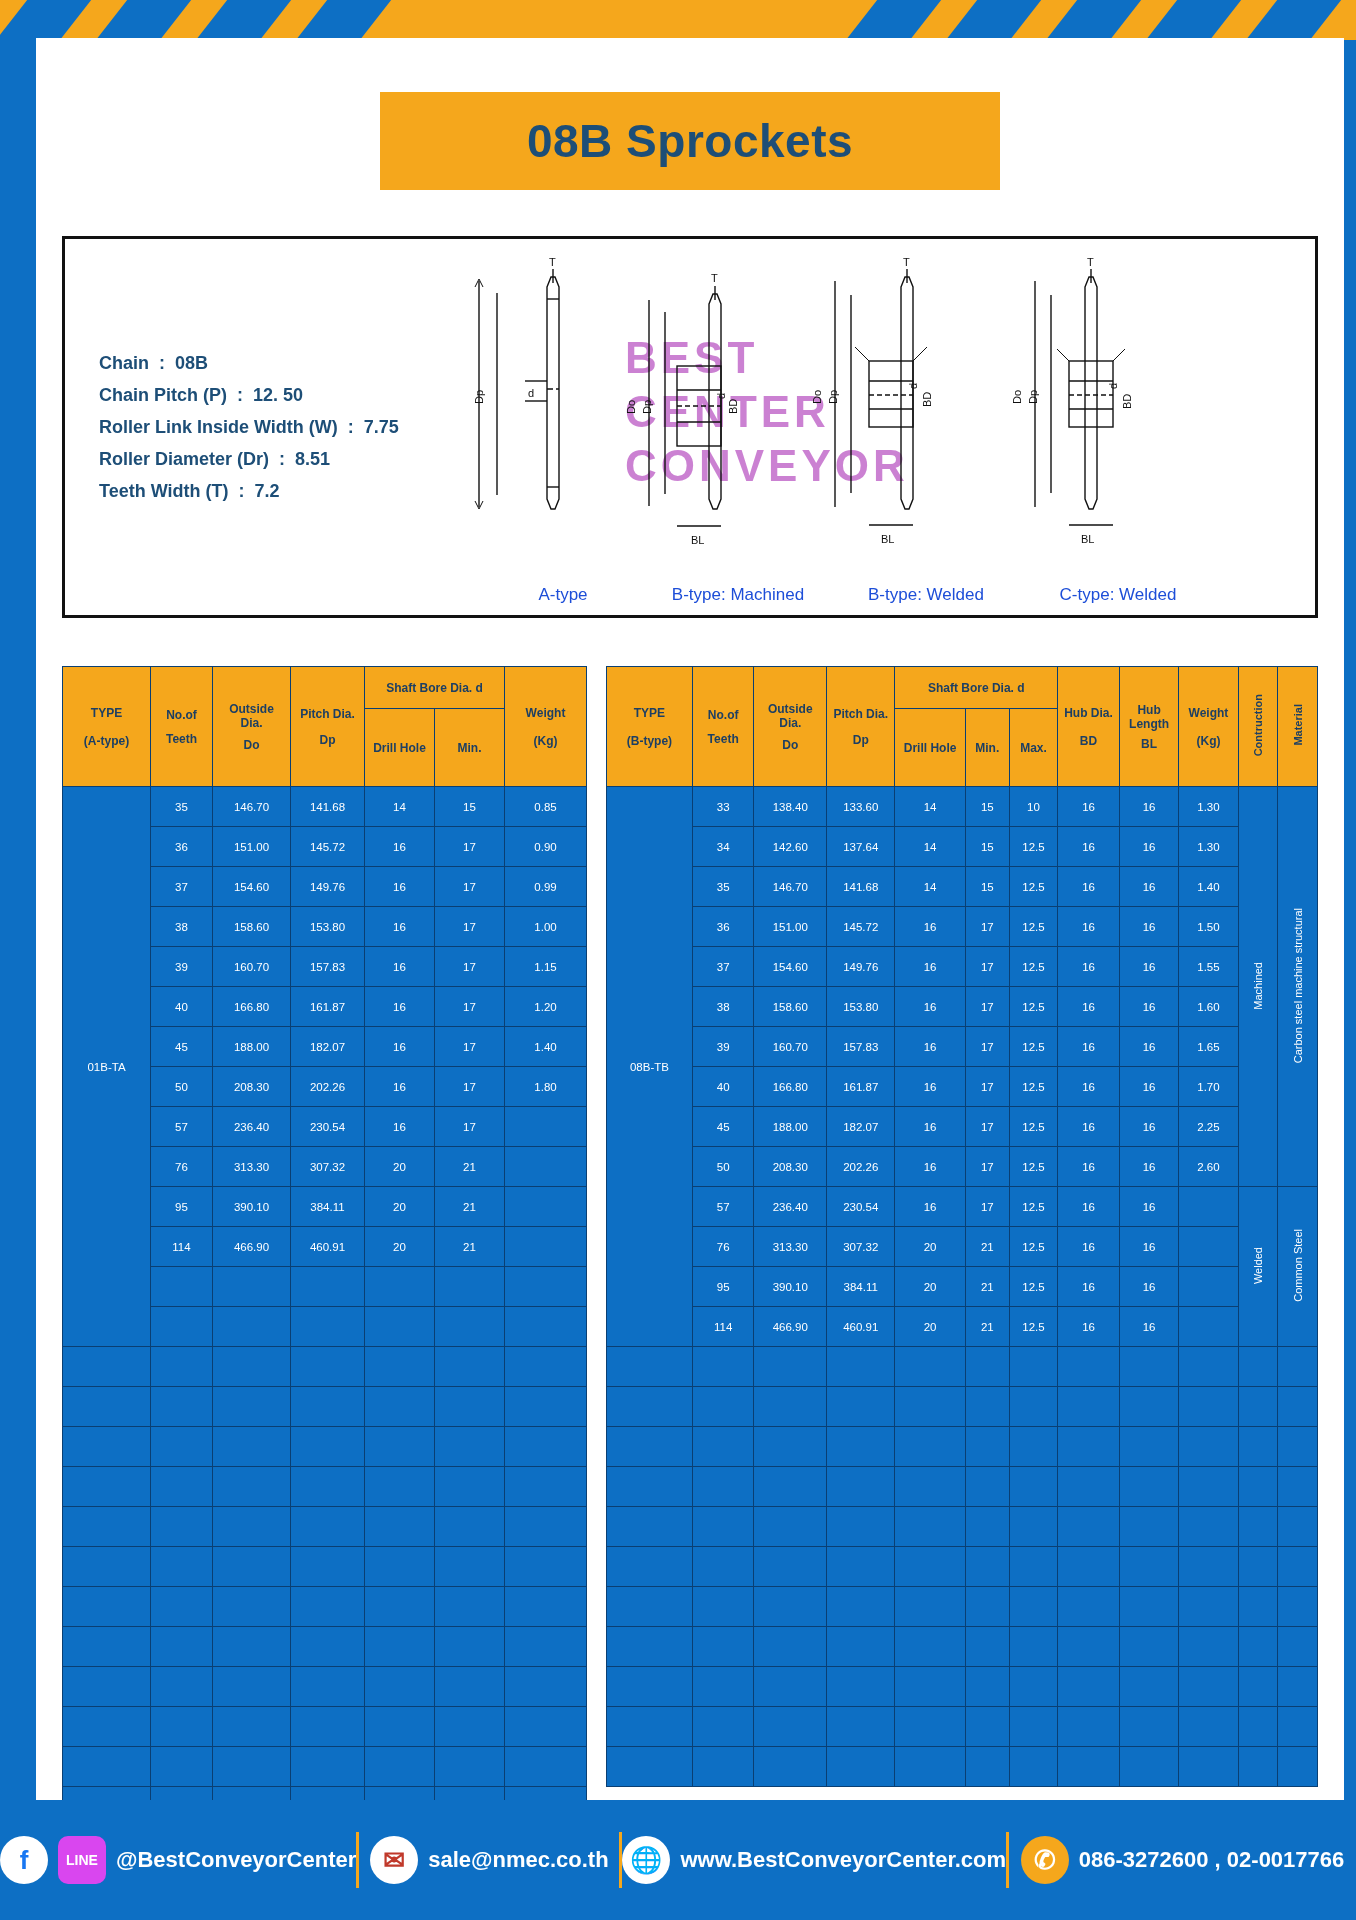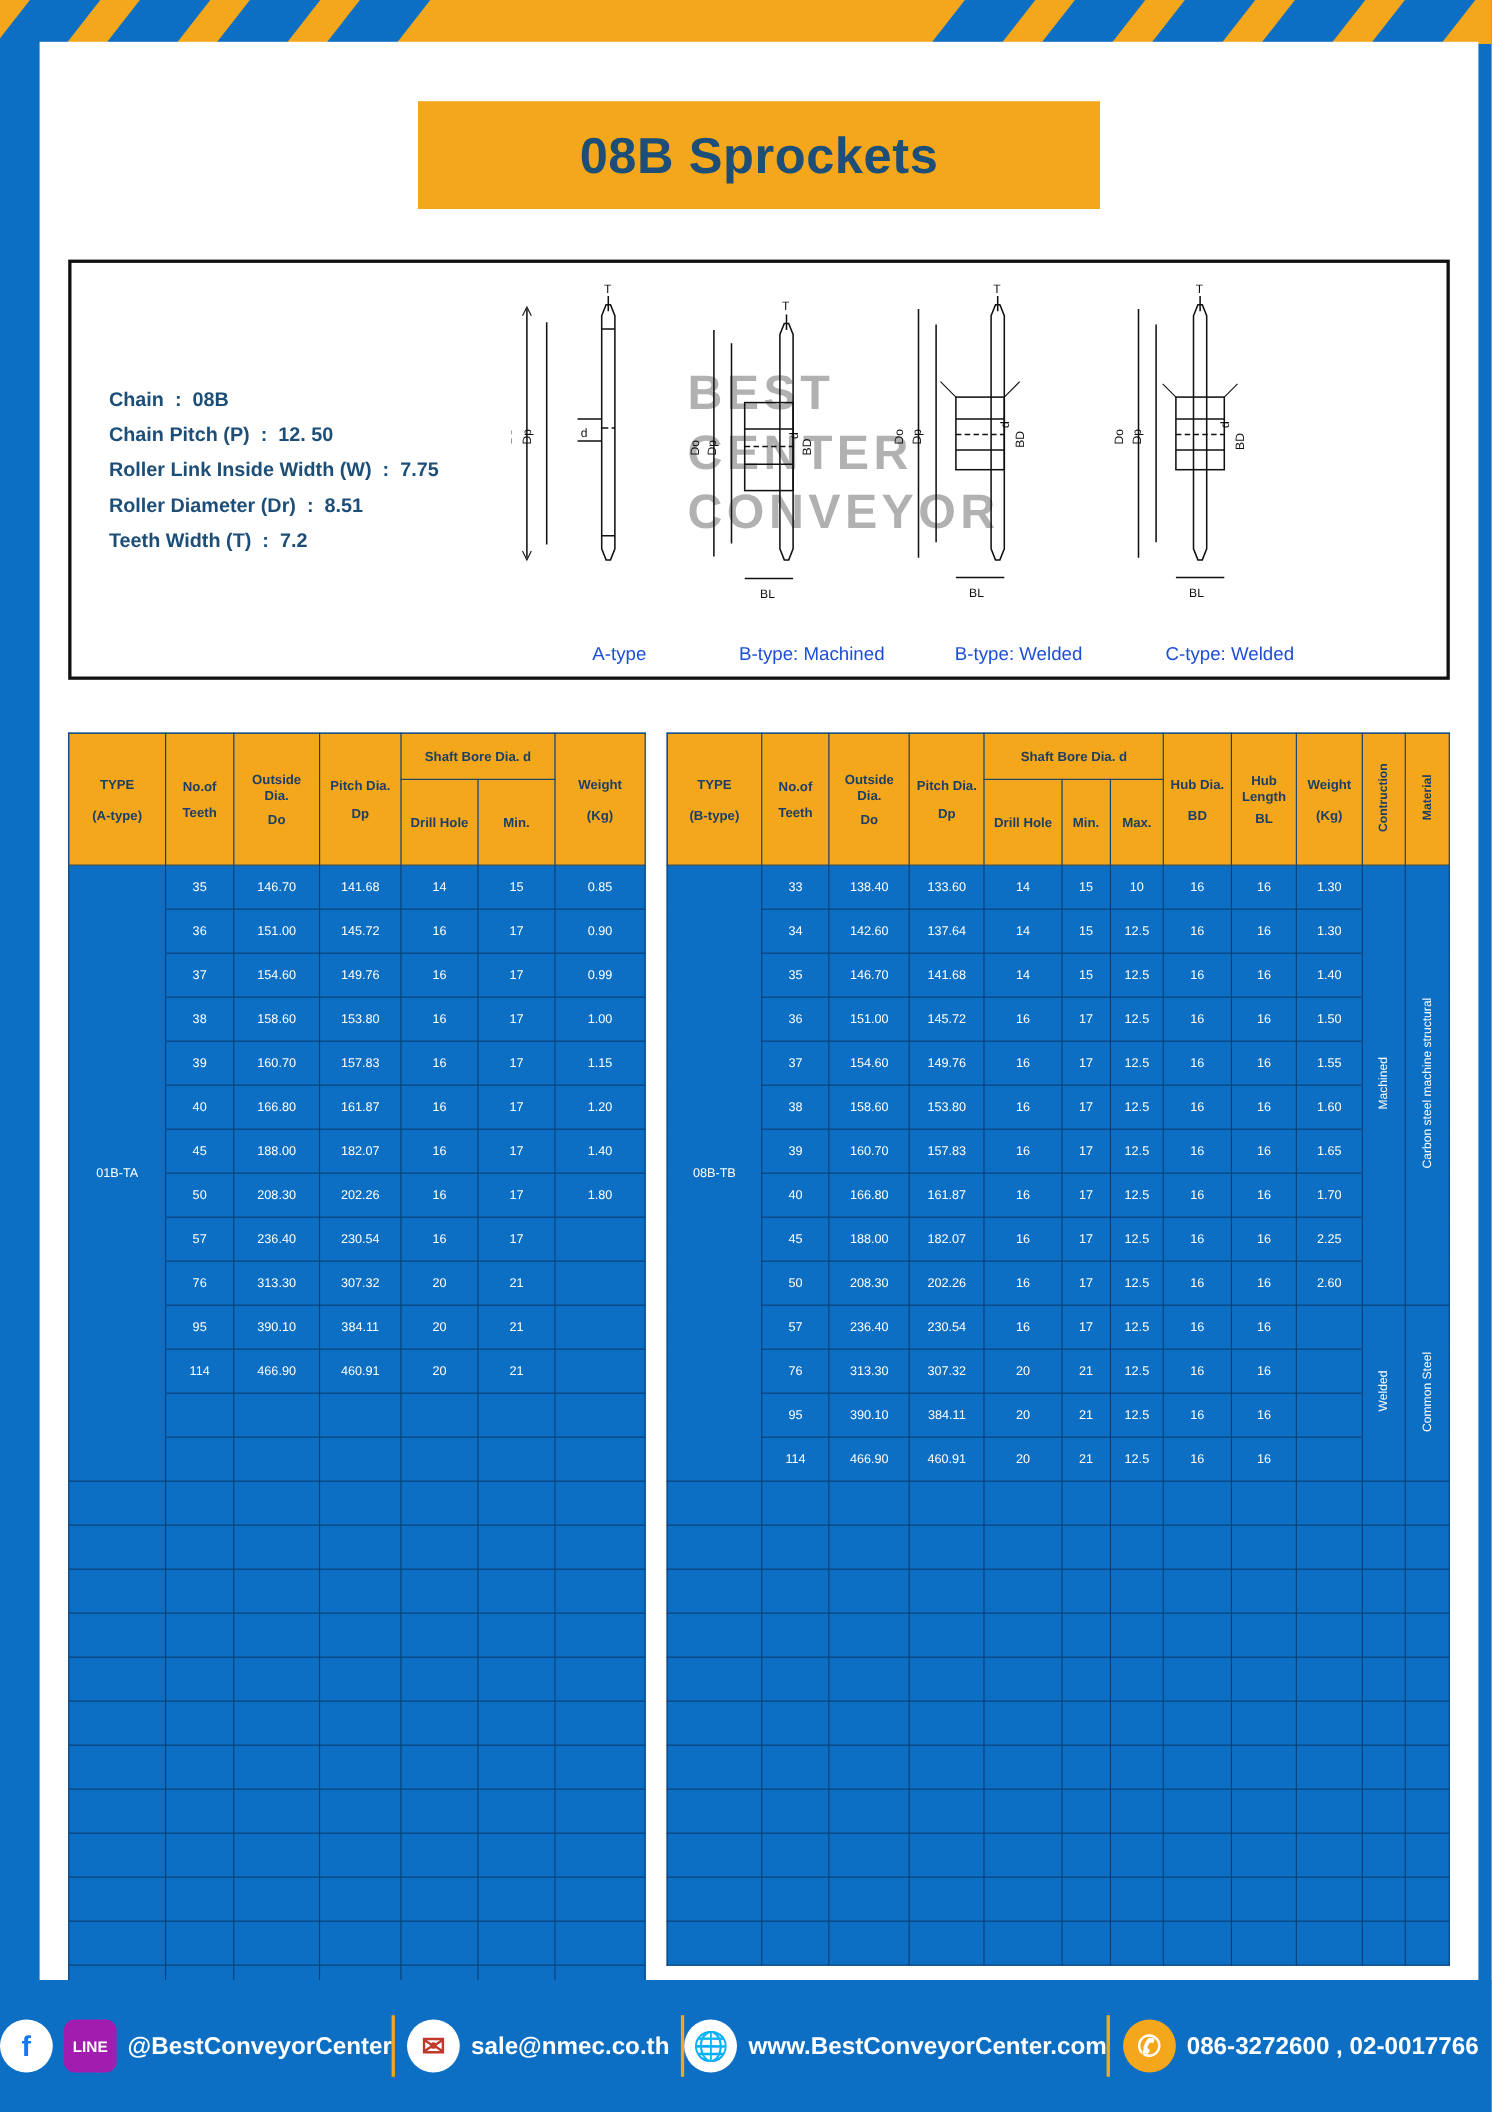--- a/index.html
+++ b/index.html
@@ -46,21 +46,21 @@
   }
   .spec-list {
     position:absolute; left:34px; top:108px;
     color:#1d4e77; font-size:18px; font-weight:bold; line-height:32px;
   }
   .spec-list div { white-space:pre; }
 
   
   .watermark {
     position:absolute; left:560px; top:92px; width:460px; height:190px;
-    color:#737373; opacity:.55; font-size:44px; font-weight:bold;
+    color:#a21caf; opacity:.55; font-size:44px; font-weight:bold;
     letter-spacing:4px; line-height:54px;
     pointer-events:none; user-select:none;
   }
 
   
   .draw-area { position:absolute; left:400px; top:10px; width:850px; height:368px; }
   .dwg-caption {
     position:absolute; bottom:12px; font-size:17px; color:#1d4ed8; text-align:center;
   }
 
@@ -891,21 +891,21 @@
         </tr>
       </tbody>
   </table>
 
 </div>
 
 <div class="footer">
   <div style="flex:1; display:flex; align-items:center; justify-content:center; gap:14px;">
     <div class="footer-item">
       <span class="circ" style="background:#fff;color:#1877f2;font-weight:bold">f</span>
-      <span class="circ" style="background:#a21caf;color:#fff;font-size:14px;border-radius:10px">LINE</span>
+      <span class="circ" style="background:#d946ef;color:#fff;font-size:14px;border-radius:10px">LINE</span>
       <span>@BestConveyorCenter</span>
     </div>
   </div>
   <div class="sep"></div>
   <div style="flex:0.9; display:flex; align-items:center; justify-content:center; gap:12px;">
     <div class="footer-item">
       <span class="circ" style="background:#fff;color:#c0392b">✉</span>
       <span>sale@nmec.co.th</span>
     </div>
   </div>

